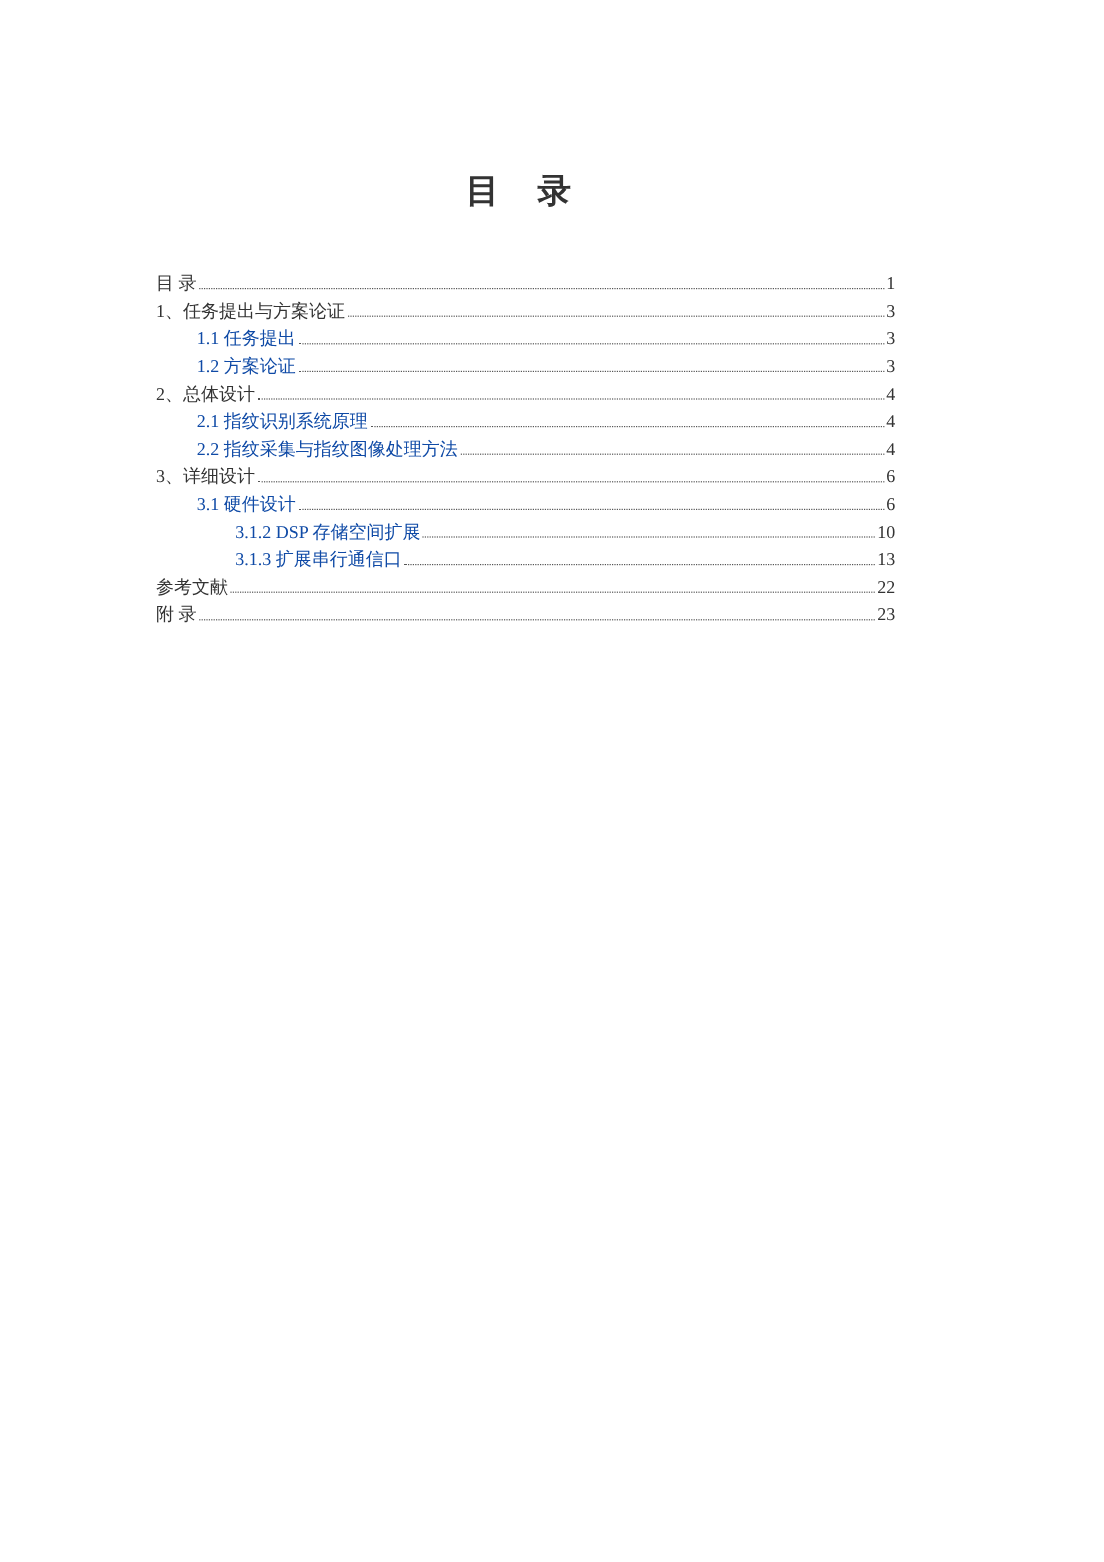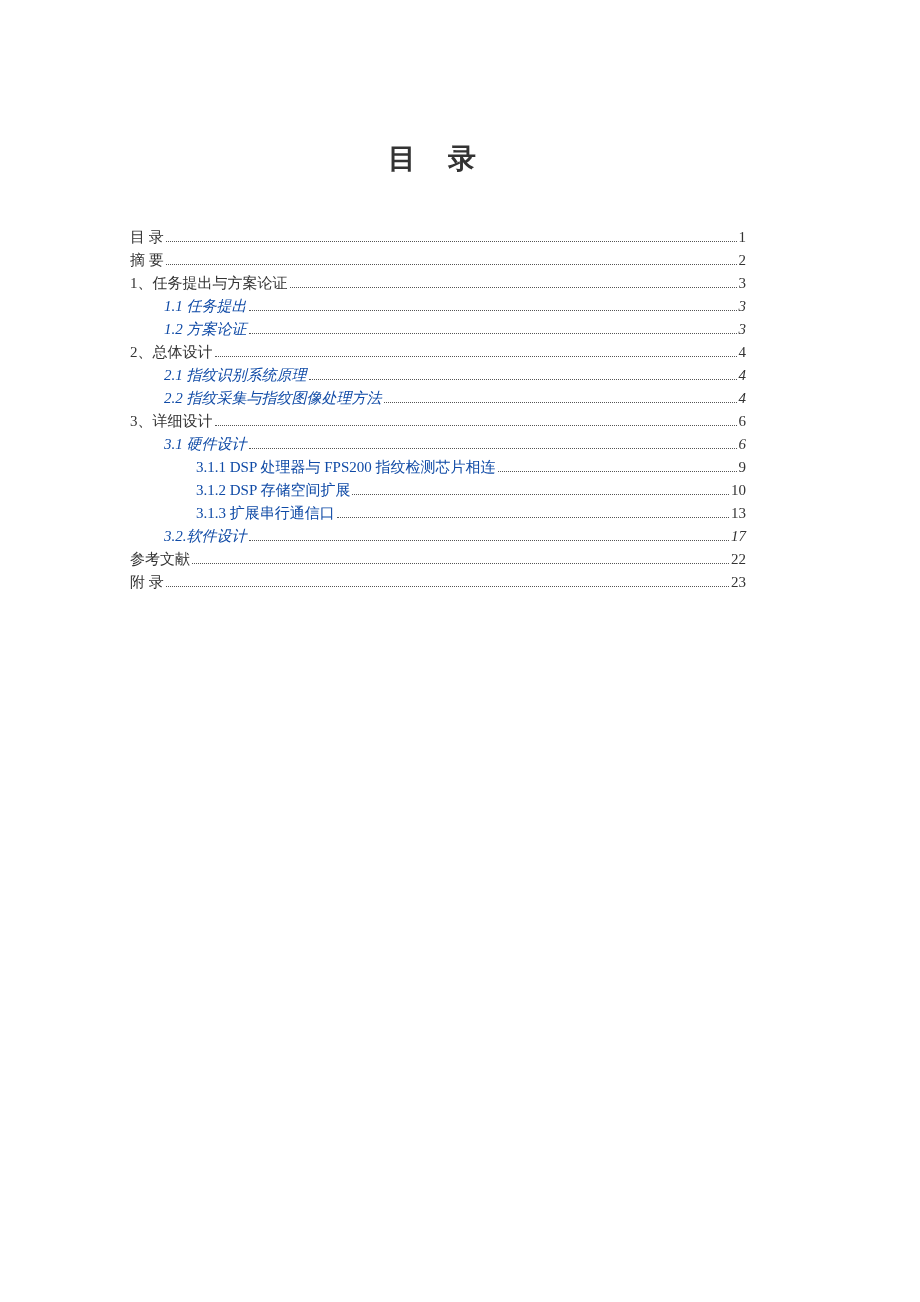--- a/index.html
+++ b/index.html
@@ -46,38 +46,33 @@
       flex: 1 1 auto;
       border-bottom: 1px dotted #555;
       margin: 0 2px 3px 2px;
       height: 0;
     }
     .toc-page {
       flex: 0 0 auto;
       color: #333;
     }
     .indent-0 { padding-left: 0; }
-    .indent-1 { padding-left: 34px; font-style: italic; }
+    .indent-1 { padding-left: 34px; }
     .indent-2 { padding-left: 66px; }
   </style>
 </head>
 <body>
 
 <div class="page">
   <h1 class="title">目 录</h1>
   <div class="toc" id="toc-container">
       <div class="toc-row indent-0">
         <span class="toc-label">目 录</span>
         <span class="toc-dots"></span>
         <span class="toc-page">1</span>
-      </div>
-      <div class="toc-row indent-0">
-        <span class="toc-label">摘 要</span>
-        <span class="toc-dots"></span>
-        <span class="toc-page">2</span>
       </div>
       <div class="toc-row indent-0">
         <span class="toc-label">1、任务提出与方案论证</span>
         <span class="toc-dots"></span>
         <span class="toc-page">3</span>
       </div>
       <div class="toc-row indent-1">
         <span class="toc-label link">1.1 任务提出</span>
         <span class="toc-dots"></span>
         <span class="toc-page">3</span>
@@ -106,38 +101,28 @@
         <span class="toc-label">3、详细设计</span>
         <span class="toc-dots"></span>
         <span class="toc-page">6</span>
       </div>
       <div class="toc-row indent-1">
         <span class="toc-label link">3.1 硬件设计</span>
         <span class="toc-dots"></span>
         <span class="toc-page">6</span>
       </div>
       <div class="toc-row indent-2">
-        <span class="toc-label link">3.1.1 DSP 处理器与 FPS200 指纹检测芯片相连</span>
-        <span class="toc-dots"></span>
-        <span class="toc-page">9</span>
-      </div>
-      <div class="toc-row indent-2">
         <span class="toc-label link">3.1.2 DSP 存储空间扩展 </span>
         <span class="toc-dots"></span>
         <span class="toc-page">10</span>
       </div>
       <div class="toc-row indent-2">
         <span class="toc-label link">3.1.3 扩展串行通信口</span>
         <span class="toc-dots"></span>
         <span class="toc-page">13</span>
-      </div>
-      <div class="toc-row indent-1">
-        <span class="toc-label link">3.2.软件设计</span>
-        <span class="toc-dots"></span>
-        <span class="toc-page">17</span>
       </div>
       <div class="toc-row indent-0">
         <span class="toc-label">参考文献</span>
         <span class="toc-dots"></span>
         <span class="toc-page">22</span>
       </div>
       <div class="toc-row indent-0">
         <span class="toc-label">附 录</span>
         <span class="toc-dots"></span>
         <span class="toc-page">23</span>

